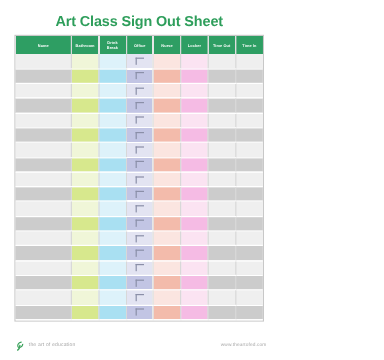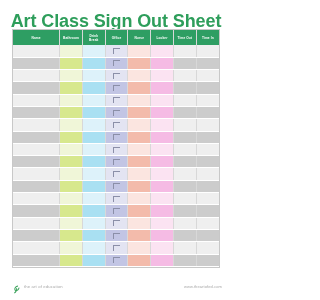--- a/index.html
+++ b/index.html
@@ -19,21 +19,21 @@
     height: 300px;
     box-sizing: border-box;
     background: #ffffff;
   }
 
   
   .title {
     text-align: center;
     color: #2e9e5b;
     font-weight: bold;
-    font-size: 18px;
+    font-size: 12px;
     letter-spacing: -0.1px;
     line-height: 1;
     padding-top: 12px;
     white-space: nowrap;
   }
 
   
   .table-wrap {
     position: absolute;
     left: 12px;

